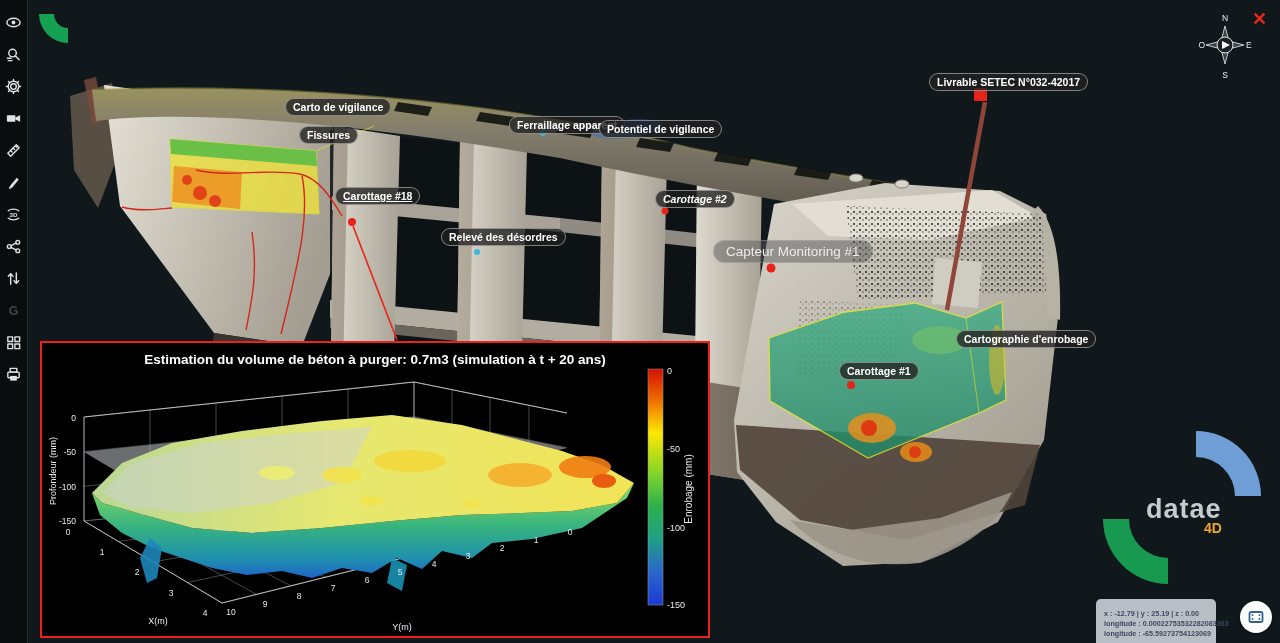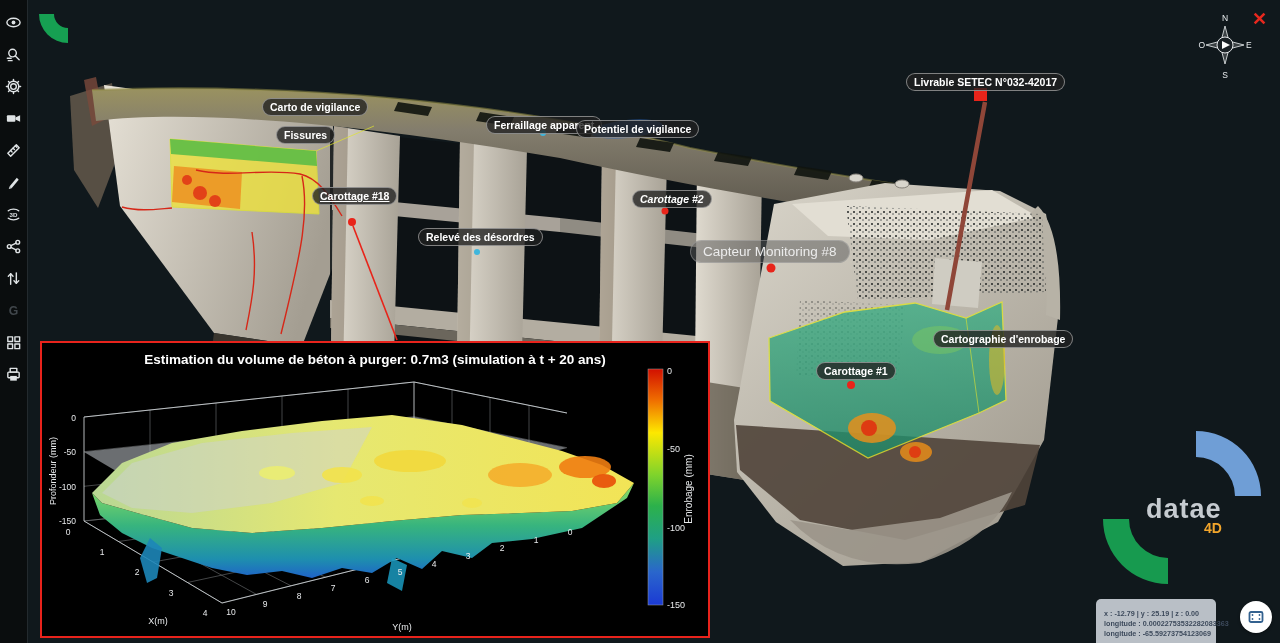--- a/index.html
+++ b/index.html
@@ -19,21 +19,21 @@
 
   
   .title{position:absolute;left:72px;top:7px;color:#f0f4f4;font-size:17px;font-weight:600;
          letter-spacing:2.4px;z-index:20;}
   .close-x{position:absolute;left:1252px;top:10px;color:#e8281e;font-size:18px;font-weight:bold;
            z-index:40;cursor:pointer;line-height:18px;}
 
   
   .ann{position:absolute;z-index:18;color:#fff;font-size:10.5px;font-weight:bold;white-space:nowrap;
        background:rgba(32,32,32,.78);border:1px solid rgba(195,195,195,.6);border-radius:9px;
-       padding:2px 7px;cursor:pointer;}
+       padding:2px 7px;cursor:pointer;margin-left:23px;}
   .ann.big{font-size:13.5px;font-weight:normal;color:#ececec;background:rgba(88,88,88,.5);
            border:1px solid rgba(200,200,200,.35);border-radius:12px;padding:3px 12px;}
 
   
   .chart{position:absolute;left:40px;top:341px;width:670px;height:297px;background:#a16207;
          border:2px solid #e8231c;box-sizing:border-box;z-index:25;}
 
   
   .statusbox{position:absolute;left:1096px;top:599px;width:120px;box-sizing:border-box;z-index:30;
              background:rgba(200,206,213,.92);border-radius:5px;padding:10px 8px;color:#3d4a5c;
@@ -288,21 +288,21 @@
 
   <div class="close-x">✕</div>
 
   <div class="ann" style="left:262px;top:98px;">Carto de vigilance</div>
   <div class="ann" style="left:276px;top:126px;">Fissures</div>
   <div class="ann" style="left:486px;top:116px;text-align:right;">Ferraillage apparent</div>
   <div class="ann" style="left:576px;top:120px;">Potentiel de vigilance</div>
   <div class="ann" style="left:312px;top:187px;text-decoration:underline;">Carottage #18</div>
   <div class="ann" style="left:418px;top:228px;">Relevé des désordres</div>
   <div class="ann" style="left:632px;top:190px;font-style:italic;">Carottage #2</div>
-  <div class="ann big" style="left:690px;top:240px;">Capteur Monitoring #8</div>
+  <div class="ann big" style="left:690px;top:240px;">Capteur Monitoring #1</div>
   <div class="ann" style="left:906px;top:73px;">Livrable SETEC N°032-42017</div>
   <div class="ann" style="left:933px;top:330px;">Cartographie d'enrobage</div>
   <div class="ann" style="left:816px;top:362px;">Carottage #1</div>
 
   <div class="chart">
     <svg width="666" height="293" viewBox="0 0 666 293">
       <defs>
         <linearGradient id="gJet" x1="0" y1="0" x2="0" y2="1">
           <stop offset="0" stop-color="#d21000"></stop>
             <stop offset="0.13" stop-color="#ef6c00"></stop>

